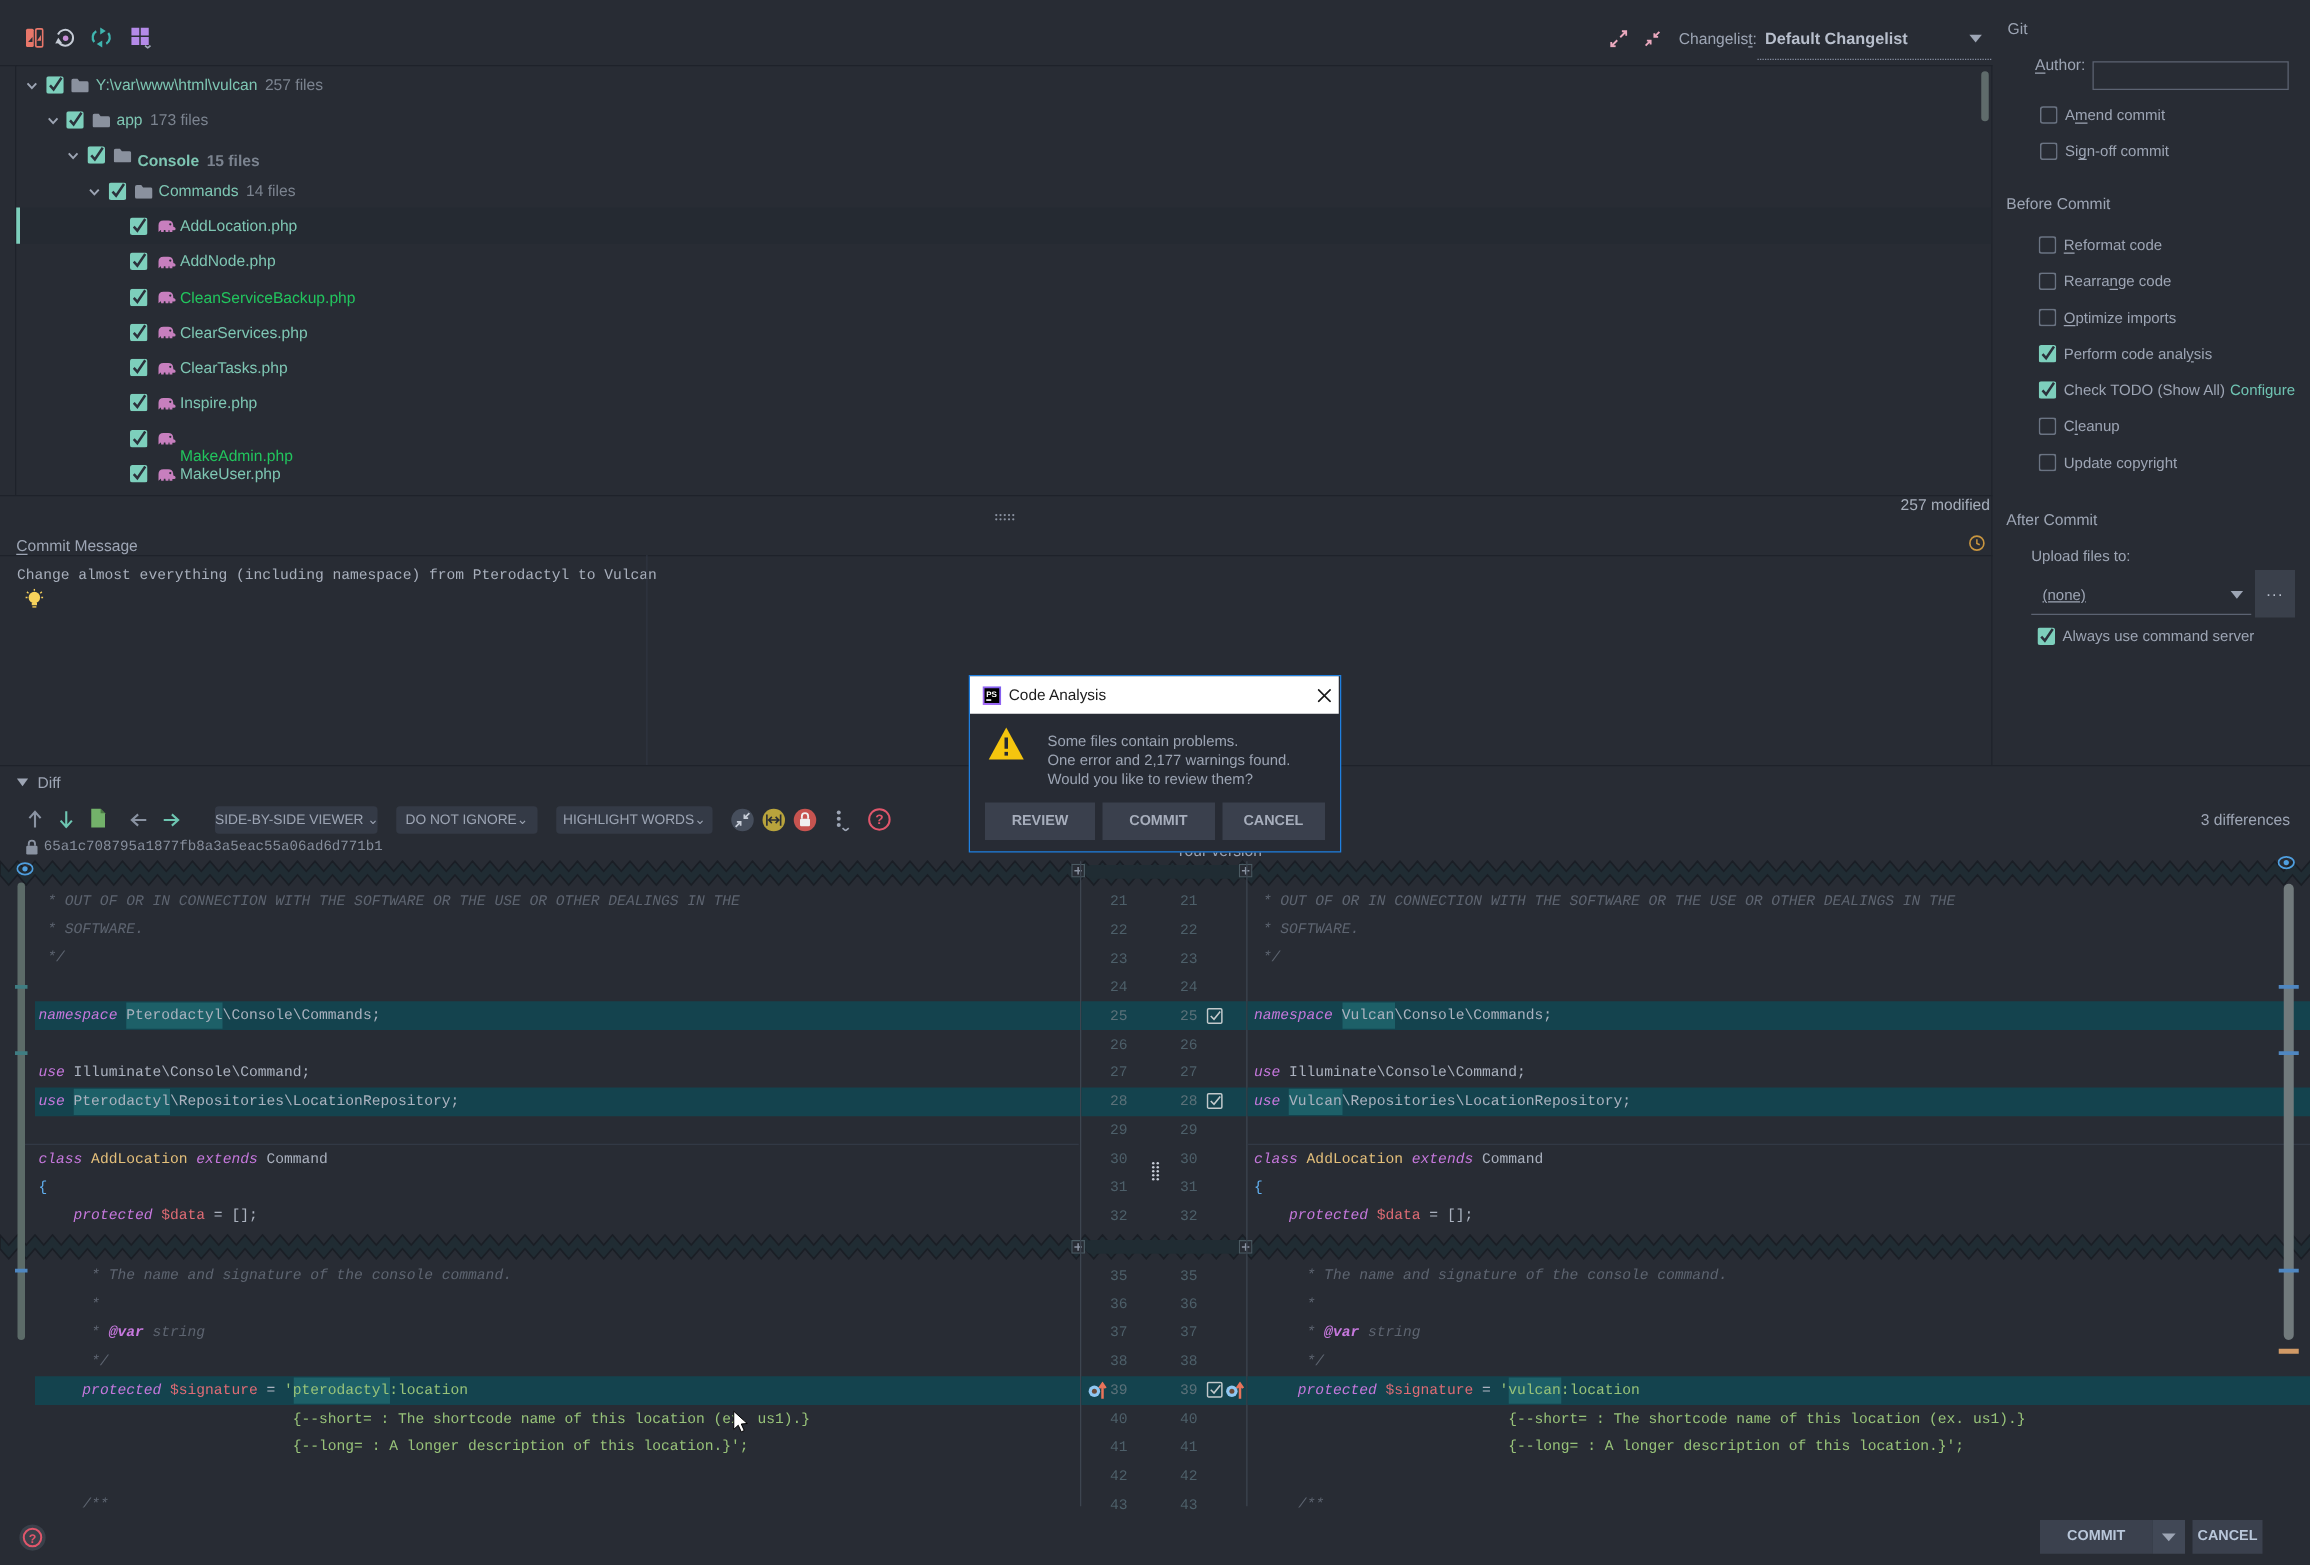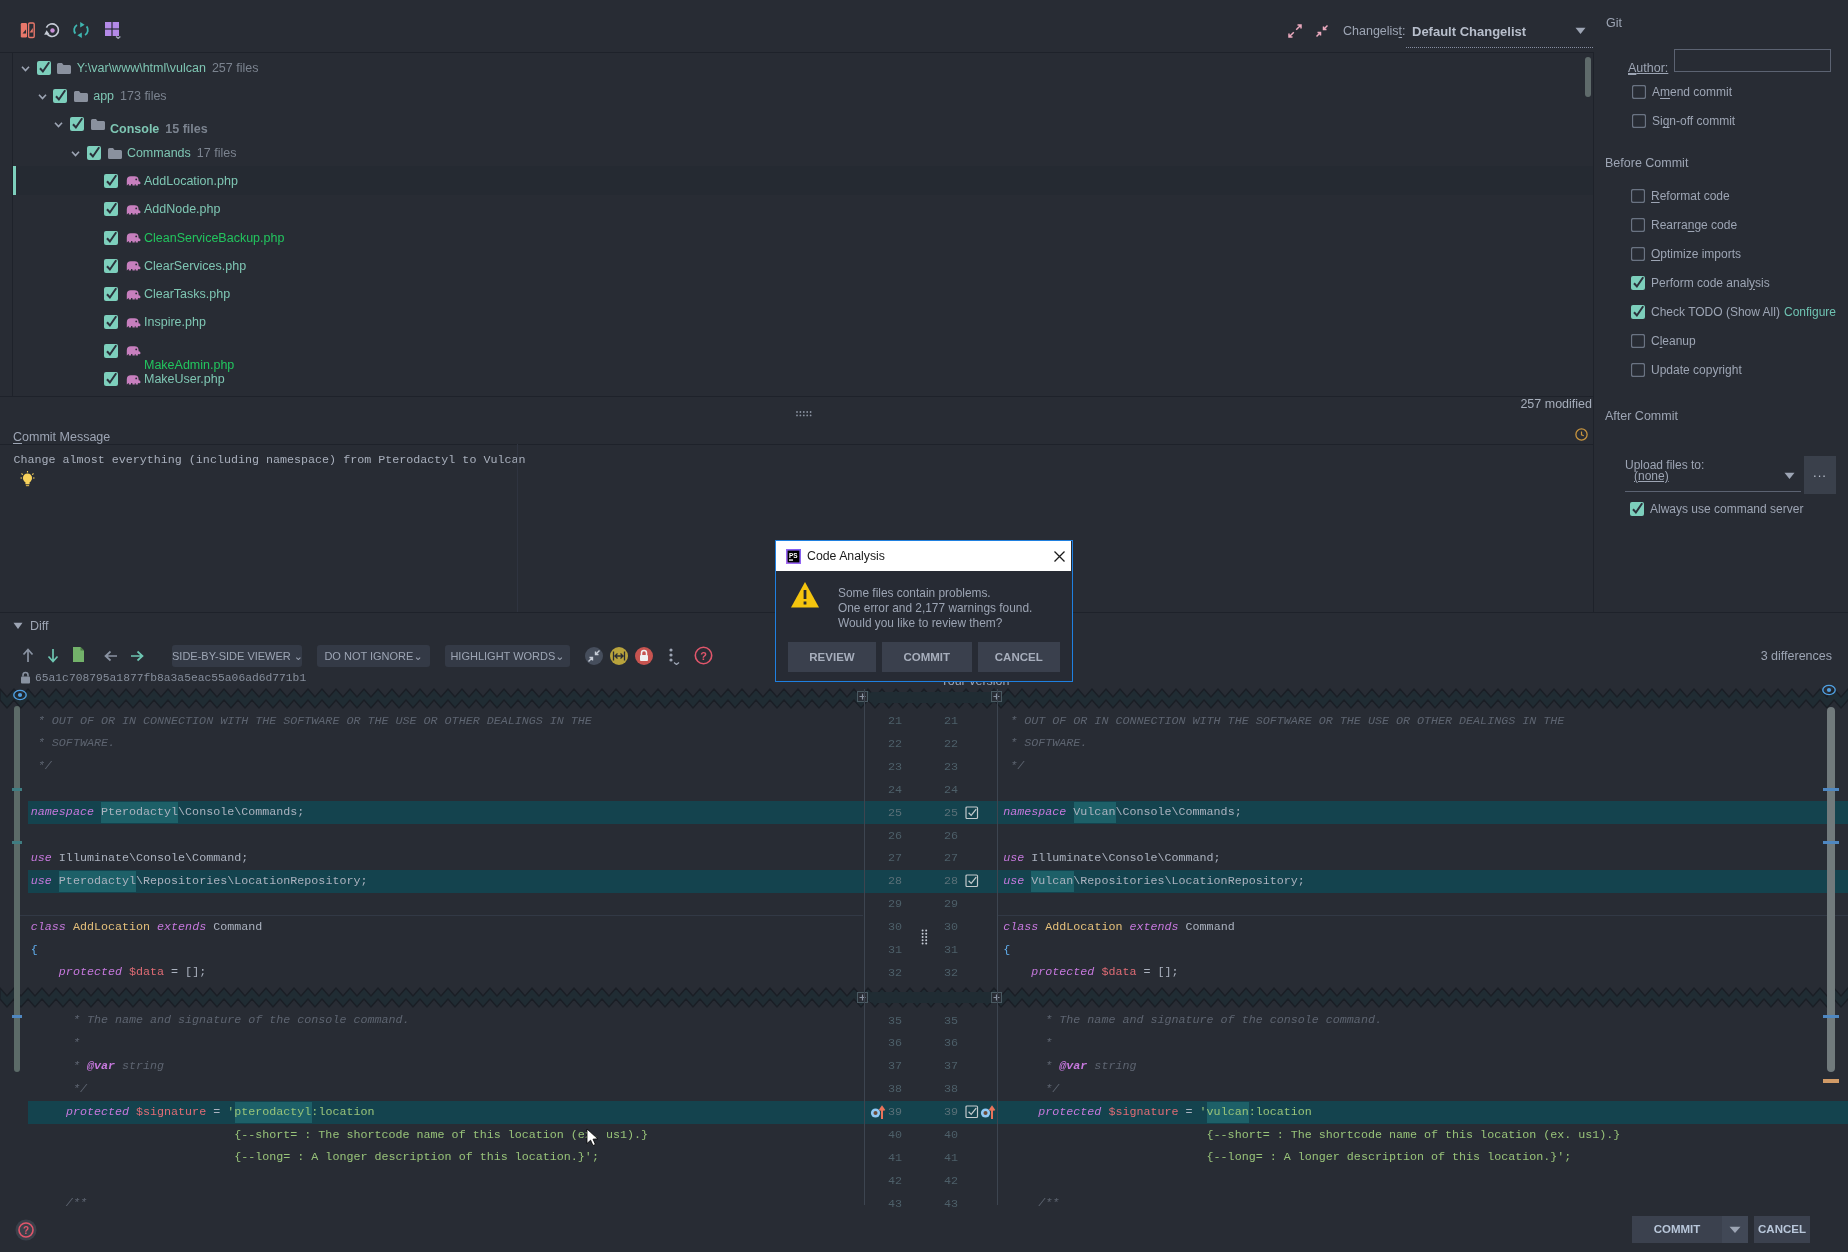--- a/index.html
+++ b/index.html
@@ -89,21 +89,21 @@
 <svg class="a" style="left:71.1px;top:148.60000000000002px;" width="9" height="9" viewBox="0 0 9 9">
       <path d="M1 2.6999999999999997 L4.5 6.4799999999999995 L8 2.6999999999999997" stroke="#9da5b4" stroke-width="1.6" fill="none"></path>
     </svg>
 <svg class="a" style="left:86.6px;top:145.60000000000002px;" width="14" height="14" viewBox="0 0 14 14">
       <rect x="0" y="0" width="14" height="14" rx="2" fill="#7dcfbc"></rect>
       <path d="M3 7.28 L5.88 10.5 L12.2 1.2" stroke="#2b313b" stroke-width="2" fill="none"></path>
     </svg>
 <svg class="a" style="left:108.0px;top:146.60000000000002px;" width="14" height="12" viewBox="0 0 14 12">
       <path d="M0 2.5 Q0 1 1.5 1 L5 1 L6.5 3 L12.7 3 Q14 3 14 4.5 L14 10.5 Q14 12 12.5 12 L1.5 12 Q0 12 0 10.5 Z" fill="#8a919e"></path>
     </svg>
-<div class="a tree" style="left:126.9px;top:152.60000000000002px;transform:translateY(-50%);"><span style="color:#7ec6b3">Commands</span><span style="color:#7b838f;margin-left:6px">17 files</span></div>
+<div class="a tree" style="left:126.9px;top:152.60000000000002px;transform:translateY(-50%);"><span style="color:#7ec6b3">Commands</span><span style="color:#7b838f;margin-left:6px">14 files</span></div>
 <svg class="a" style="left:103.5px;top:173.9px;" width="14" height="14" viewBox="0 0 14 14">
       <rect x="0" y="0" width="14" height="14" rx="2" fill="#7dcfbc"></rect>
       <path d="M3 7.28 L5.88 10.5 L12.2 1.2" stroke="#2b313b" stroke-width="2" fill="none"></path>
     </svg>
 <svg class="a" style="left:124.5px;top:174.4px;" width="16" height="13" viewBox="0 0 16 13">
       <path d="M1.8 11.6 L1.8 6.2 Q1.8 2.3 5.8 2.3 L9.6 2.3 Q13.1 2.3 13.5 5.6 L13.7 7.3 Q15.5 7.5 15.5 9 Q15.5 10.3 14.1 10.2 L12.9 10.1 L12.9 11.6 L10.7 11.6 L10.5 9.9 L9.9 9.9 L9.7 11.6 L7.5 11.6 L7.3 9.9 L6.1 9.9 L5.9 11.6 L3.9 11.6 L3.8 9.9 L3.6 9.9 Z" fill="#c77fbe"></path>
       <circle cx="11.2" cy="5.4" r="0.9" fill="#282c34"></circle>
     </svg>
 <div class="a tree" style="left:144px;top:180.9px;transform:translateY(-50%);color:#7ec6b3">AddLocation.php</div>
 <svg class="a" style="left:103.5px;top:202.2px;" width="14" height="14" viewBox="0 0 14 14">
@@ -191,21 +191,21 @@
 <rect x="5.4" y="11" width="4.2" height="2.2" fill="#f7d25c"></rect>
 <rect x="5.9" y="13.8" width="3.2" height="1.4" fill="#c8a84a"></rect>
 <path d="M7.5 0 L7.5 1.5 M1.5 2.5 L2.8 3.6 M13.5 2.5 L12.2 3.6 M0.5 7 L2 7 M13 7 L14.5 7" stroke="#f7d25c" stroke-width="1.1"></path>
     </svg>
 <div class="a" style="left:517px;top:444px;width:1px;height:168px;background:#2f3440"></div>
 <svg class="a" style="left:1575px;top:428px;" width="13" height="13" viewBox="0 0 13 13">
       <circle cx="6.5" cy="6.5" r="5.6" fill="none" stroke="#c8953f" stroke-width="1.3"></circle>
 <path d="M6.5 3.4 L6.5 6.8 L8.8 7.8" stroke="#c8953f" stroke-width="1.2" fill="none"></path>
     </svg>
 <div class="a ui" style="left:1606px;top:22.5px;transform:translateY(-50%);">Git</div>
-<div class="a ui" style="left:1628px;top:68px;transform:translateY(-50%);text-decoration:underline;"><u>A</u>uthor:</div>
+<div class="a ui" style="left:1628px;top:52px;transform:translateY(-50%);"><u>A</u>uthor:</div>
 <div class="a" style="left:1674px;top:49px;width:157px;height:23px;border:1px solid #5c6372"></div>
 <svg class="a" style="left:1632px;top:85px;" width="14" height="14" viewBox="0 0 14 14">
       <rect x="0.5" y="0.5" width="13" height="13" rx="2" fill="none" stroke="#6a7382" stroke-width="1.3"></rect>
     </svg>
 <div class="a rp" style="left:1652px;top:92px;transform:translateY(-50%);">A<u>m</u>end commit</div>
 <svg class="a" style="left:1632px;top:114px;" width="14" height="14" viewBox="0 0 14 14">
       <rect x="0.5" y="0.5" width="13" height="13" rx="2" fill="none" stroke="#6a7382" stroke-width="1.3"></rect>
     </svg>
 <div class="a rp" style="left:1652px;top:121px;transform:translateY(-50%);">Si<u>g</u>n-off commit</div>
 <div class="a ui" style="left:1605px;top:163px;transform:translateY(-50%);">Before Commit</div>
@@ -234,21 +234,21 @@
 <svg class="a" style="left:1631px;top:333.5px;" width="14" height="14" viewBox="0 0 14 14">
       <rect x="0.5" y="0.5" width="13" height="13" rx="2" fill="none" stroke="#6a7382" stroke-width="1.3"></rect>
     </svg>
 <div class="a rp" style="left:1651px;top:340.5px;transform:translateY(-50%);">C<u>l</u>eanup</div>
 <svg class="a" style="left:1631px;top:362.5px;" width="14" height="14" viewBox="0 0 14 14">
       <rect x="0.5" y="0.5" width="13" height="13" rx="2" fill="none" stroke="#6a7382" stroke-width="1.3"></rect>
     </svg>
 <div class="a rp" style="left:1651px;top:369.5px;transform:translateY(-50%);">Update copyright</div>
 <div class="a rp" style="left:1784px;top:311.5px;transform:translateY(-50%);color:#6fc3b2">Configure</div>
 <div class="a ui" style="left:1605px;top:416px;transform:translateY(-50%);">After Commit</div>
-<div class="a rp" style="left:1625px;top:465px;transform:translateY(-50%);">Upload files to:</div>
+<div class="a rp" style="left:1625px;top:445px;transform:translateY(-50%);">Upload files to:</div>
 <div class="a rp" style="left:1634px;top:476px;transform:translateY(-50%);text-decoration:underline;">(none)</div>
 <div class="a" style="left:1625px;top:491px;width:176px;height:1px;background:#5c6372"></div>
 <svg class="a" style="left:1784px;top:472px;" width="11" height="8" viewBox="0 0 11 8">
       <path d="M0.5 0.8 L5.5 7 L10.5 0.8 Z" fill="#9da5b4"></path>
     </svg>
 <div class="a" style="left:1804px;top:456px;width:32px;height:38px;background:#3a404b">
       <div style="text-align:center;color:#b8bfcc;font-size:13px;line-height:34px;letter-spacing:1px">...</div>
     </div>
 <svg class="a" style="left:1630px;top:502px;" width="14" height="14" viewBox="0 0 14 14">
       <rect x="0" y="0" width="14" height="14" rx="2" fill="#7dcfbc"></rect>

